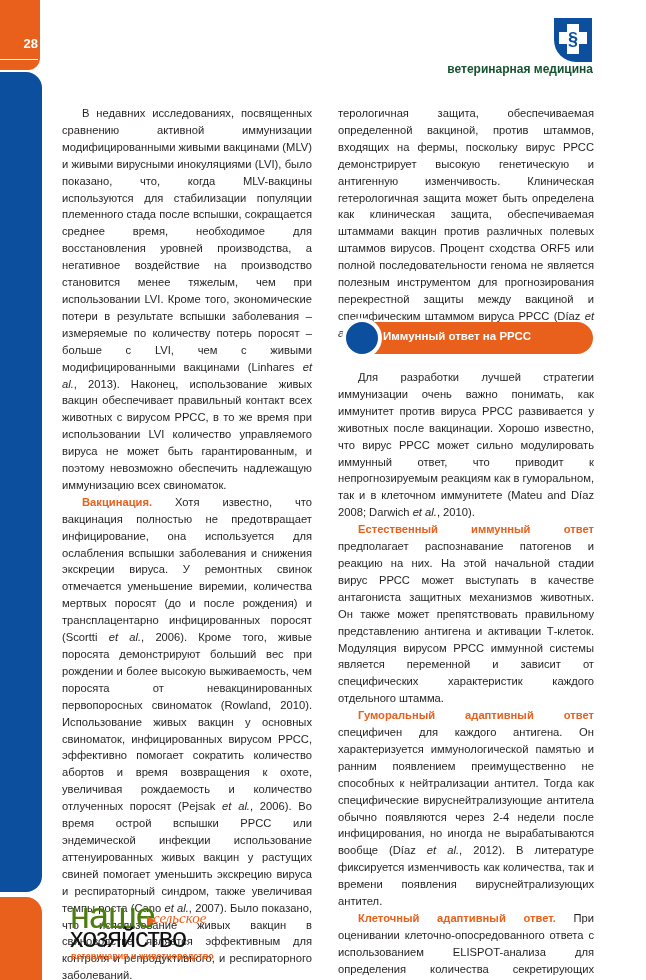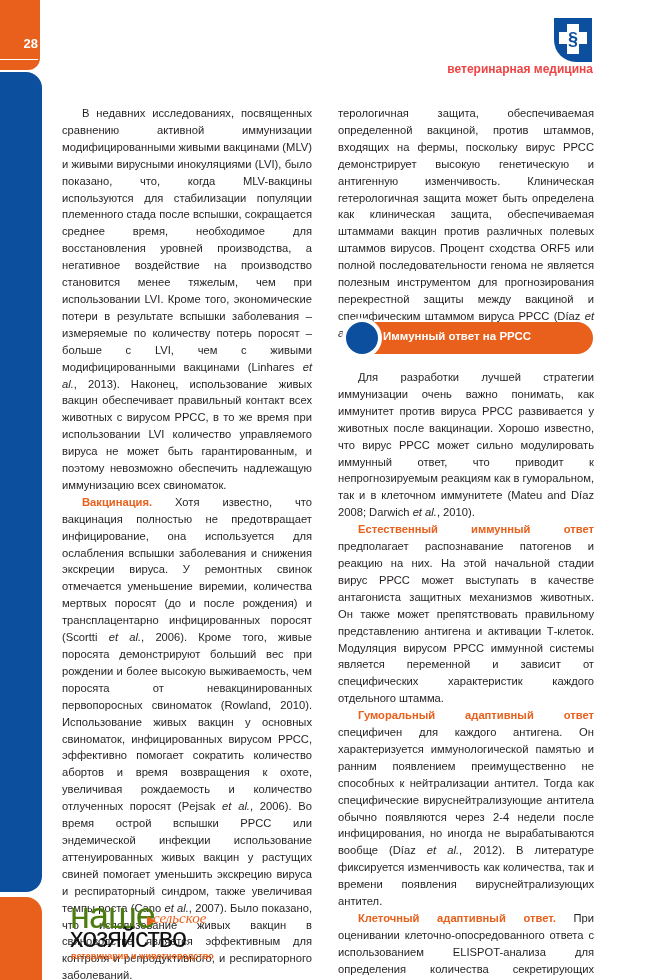--- a/index.html
+++ b/index.html
@@ -33,21 +33,21 @@
 
   
   .vet-logo {
     position: absolute; left: 554px; top: 18px; width: 38px; height: 44px;
     background: #0b4f9e; border-bottom-left-radius: 22px;
   }
   .vet-logo .cross-v { position: absolute; left: 13px; top: 6px; width: 12px; height: 30px; background: #fff; }
   .vet-logo .cross-h { position: absolute; left: 5px; top: 14px; width: 28px; height: 12px; background: #fff; }
   .vet-logo .staff { position: absolute; left: 8px; top: 8px; width: 22px; height: 26px; color: #0b4f9e; font-size: 18px; line-height: 26px; text-align: center; font-weight: bold; }
   .section-name {
-    position: absolute; right: 53px; top: 62px; color: #ef4444; font-weight: bold; font-size: 12px;
+    position: absolute; right: 53px; top: 62px; color: #14532d; font-weight: bold; font-size: 12px;
   }
 
   
   .col {
     position: absolute; font-size: 11.2px; line-height: 16.9px; text-align: justify;
     font-family: "Liberation Sans", sans-serif;
   }
   .col-left { left: 62px; top: 105px; width: 250px; }
   .col-right { left: 338px; top: 105px; width: 256px; }
   .col p { margin: 0; }

